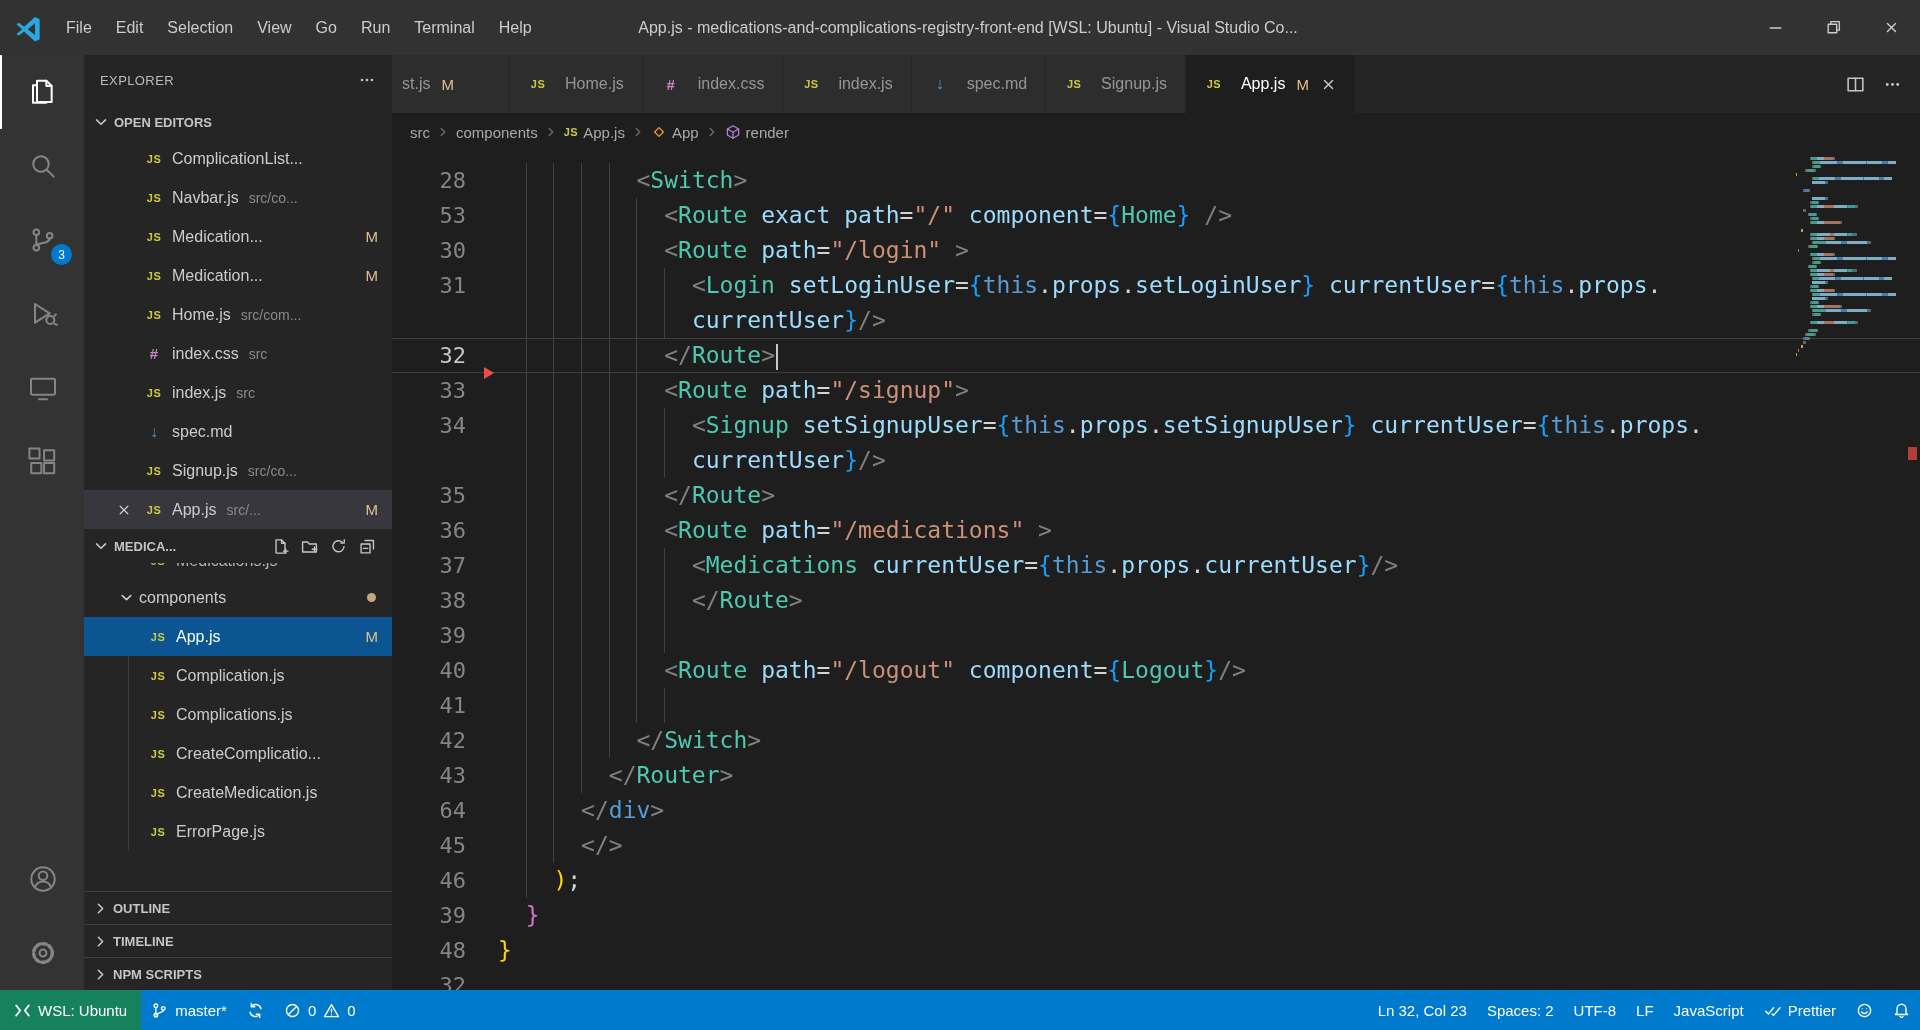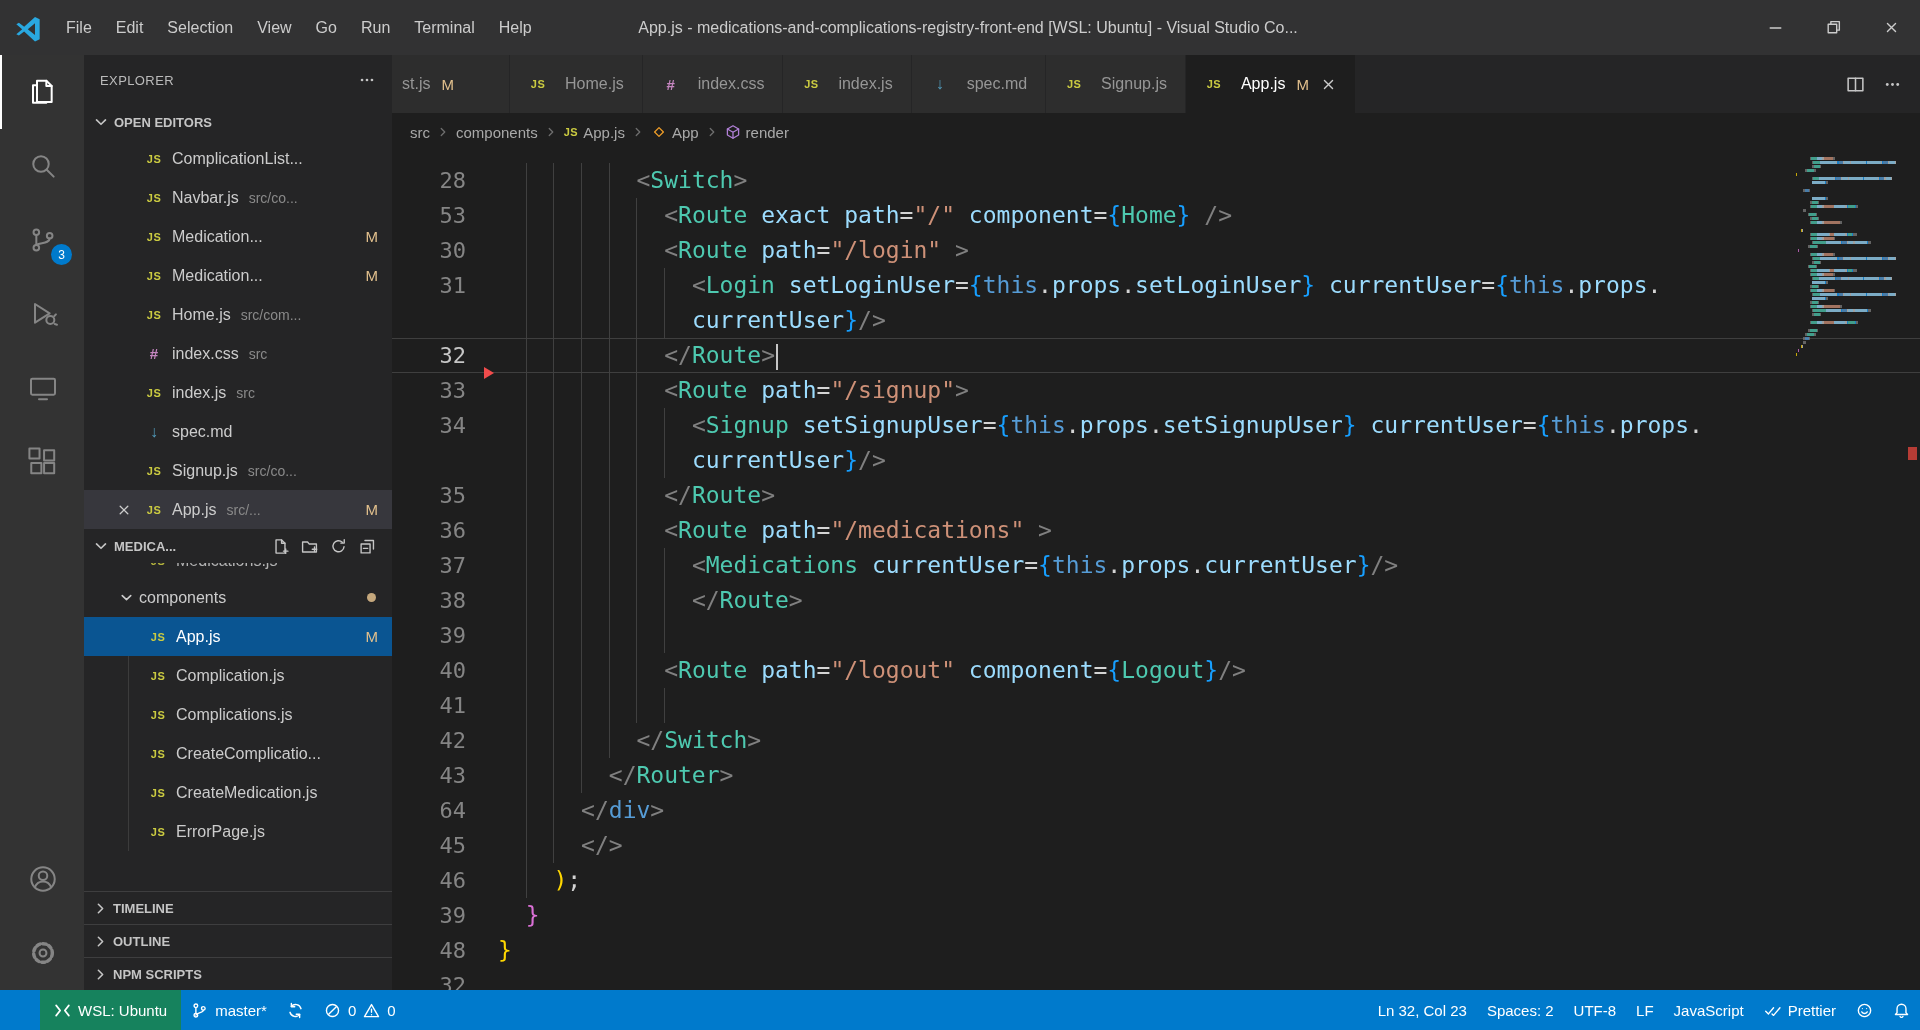--- a/index.html
+++ b/index.html
@@ -103,21 +103,21 @@
   .del-mark { position:absolute; left:92px; bottom:-6px; width:0; height:0;
     border-top:6px solid transparent; border-bottom:6px solid transparent; border-left:10px solid var(--c-error_mark,#f14c4c); }
   .minimap { position:absolute; top:6px; right:16px; width:108px; opacity:.75; }
   .mm-row { height:3px; margin-bottom:1px; white-space:nowrap; overflow:hidden; }
   .mm-row i { display:inline-block; height:3px; vertical-align:top; }
   .overview-ruler { position:absolute; top:0; right:0; bottom:0; width:14px; }
   .red-mark { position:absolute; top:296px; right:3px; width:9px; height:13px; background:#b73c35; }
 
   
   .statusbar { height:40px; background:var(--c-status_bar,#007acc); display:flex; align-items:stretch;
-    color:#ffffff; font-size:15px;padding-left:40px; }
+    color:#ffffff; font-size:15px; }
   .sbi { display:flex; align-items:center; gap:7px; padding:0 10px; white-space:nowrap; }
   .sbi .ic { width:17px; height:17px; }
   .sb-remote { background:var(--c-remote,#16825d); padding:0 14px; }
   .sb-right { margin-left:auto; display:flex; align-items:stretch; }
 </style>
 </head>
 <body>
 
 <div class="window">
 
@@ -356,27 +356,27 @@
           <div class="row tree-row">
             <span class="fi fi-js">JS</span>
             <span class="row-label">ErrorPage.js</span>
           </div>
         </div>
       <div class="bottom-secs">
           <div class="bottom-sec">
             <span class="ic"><svg viewBox="0 0 16 16" width="100%" height="100%" fill="none" stroke="currentColor" stroke-width="1.5" stroke-linecap="round" stroke-linejoin="round">
                 <path d="M6 4l4 4-4 4"></path>
               </svg></span>
-            <span>TIMELINE</span>
+            <span>OUTLINE</span>
           </div>
           <div class="bottom-sec">
             <span class="ic"><svg viewBox="0 0 16 16" width="100%" height="100%" fill="none" stroke="currentColor" stroke-width="1.5" stroke-linecap="round" stroke-linejoin="round">
                 <path d="M6 4l4 4-4 4"></path>
               </svg></span>
-            <span>OUTLINE</span>
+            <span>TIMELINE</span>
           </div>
           <div class="bottom-sec">
             <span class="ic"><svg viewBox="0 0 16 16" width="100%" height="100%" fill="none" stroke="currentColor" stroke-width="1.5" stroke-linecap="round" stroke-linejoin="round">
                 <path d="M6 4l4 4-4 4"></path>
               </svg></span>
             <span>NPM SCRIPTS</span>
           </div>
         </div>
     </div>
 

